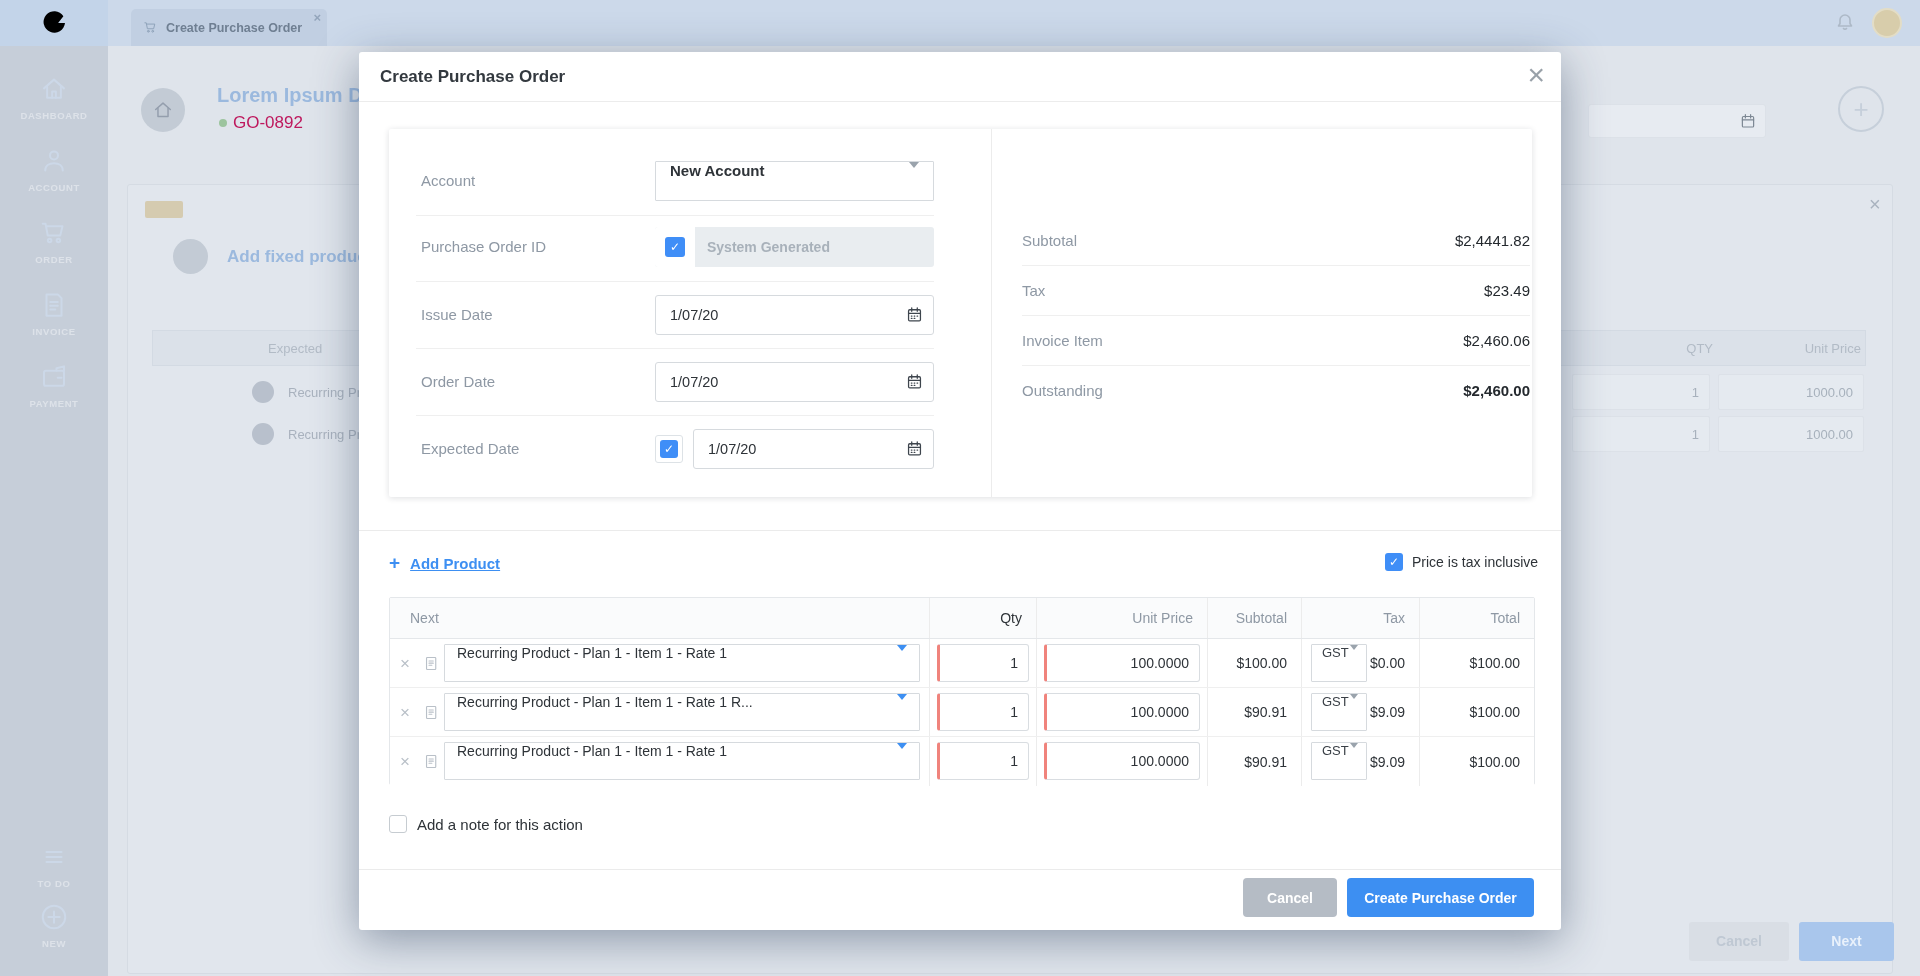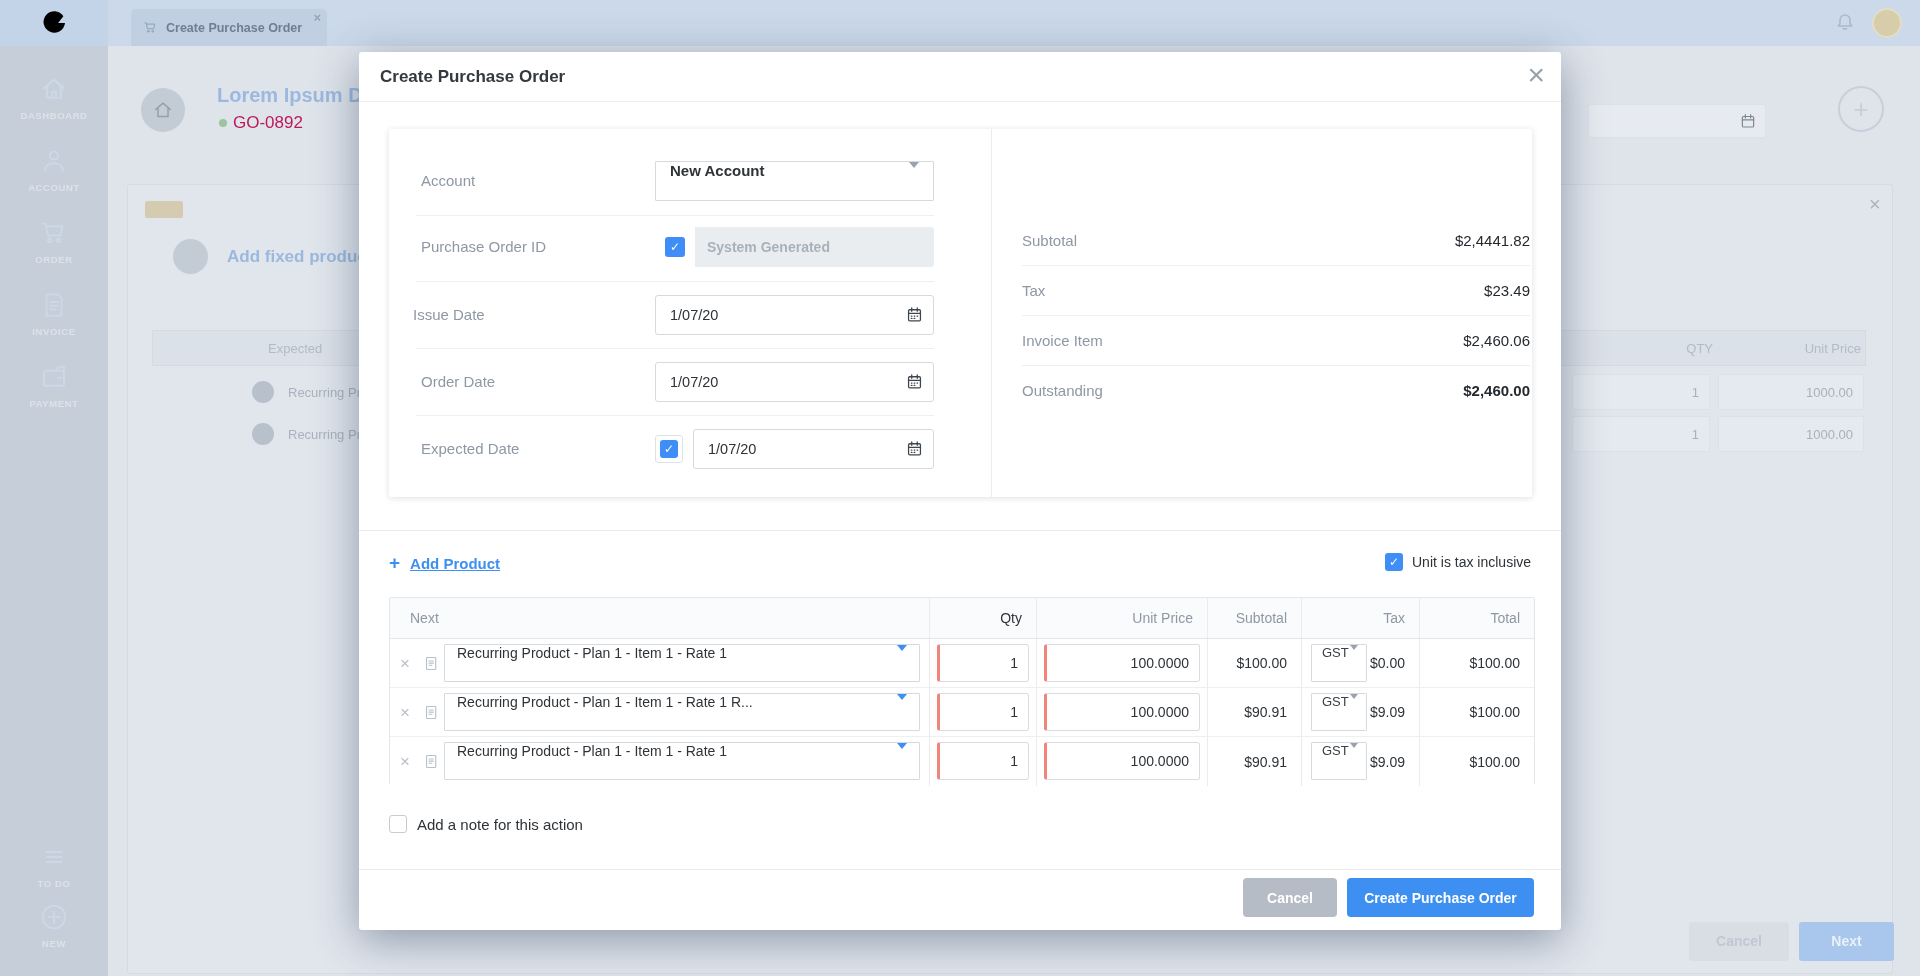--- a/index.html
+++ b/index.html
@@ -283,21 +283,21 @@
 
       <div class="abs f-label" style="left:32px;top:98px;">Purchase Order ID</div>
       <div class="abs po-box" style="left:266px;top:98px;width:279px;height:40px;">
         <div class="abs po-white">
           <div class="checkbox" style="width:20px;height:20px;"></div>
         </div>
         <span class="abs" style="left:52px;top:0;line-height:40px;font-size:14px;color:#a8b1ba;font-weight:bold;">System Generated</span>
       </div>
       <div class="abs f-divider" style="top:152px;"></div>
 
-      <div class="abs f-label" style="left:24px;top:166px;">Issue Date</div>
+      <div class="abs f-label" style="left:32px;top:166px;">Issue Date</div>
       <div class="abs" style="left:266px;top:166px;width:279px;height:40px;">
         <input class="txt-input" style="width: 279px; height: 40px;" readonly="" value="1/07/20">
         <span class="cal icon">
             <svg viewBox="0 0 24 24" width="19" height="19">
               <rect x="4.5" y="6" width="15" height="14" rx="1.5"></rect>
               <path d="M8.5 3.5V8M15.5 3.5V8M4.5 10.5h15"></path>
               <path d="M8 14h.8M11.6 14h.8M15.2 14h.8M8 17h.8M11.6 17h.8"></path>
             </svg>
           </span>
       </div>
@@ -353,21 +353,21 @@
     </div>
 
     <div class="abs h-div" style="top:478px;"></div>
 
     <div class="abs" style="left:30px;top:500px;display:flex;align-items:center;gap:10px;">
       <span class="plus-ic">+</span>
       <span class="add-link">Add Product</span>
     </div>
     <div class="abs" style="left:1026px;top:501px;display:flex;align-items:center;gap:9px;">
       <span class="checkbox" style="width:18px;height:18px;"></span>
-      <span style="font-size:14px;color:#2e3338;">Unit is tax inclusive</span>
+      <span style="font-size:14px;color:#2e3338;">Price is tax inclusive</span>
     </div>
 
     <div class="abs ptable">
       <div class="abs pt-head">
         <span class="abs" style="left:20px;top:12px;">Next</span>
         <span class="cell-r" style="left:539px;width:107px;">Qty</span>
         <span class="cell-r" style="left:646px;width:171px;color:#8e98a4;">Unit Price</span>
         <span class="cell-r" style="left:817px;width:94px;color:#8e98a4;">Subtotal</span>
         <span class="cell-r" style="left:911px;width:118px;color:#8e98a4;">Tax</span>
         <span class="cell-r" style="left:1029px;width:115px;color:#8e98a4;">Total</span>

